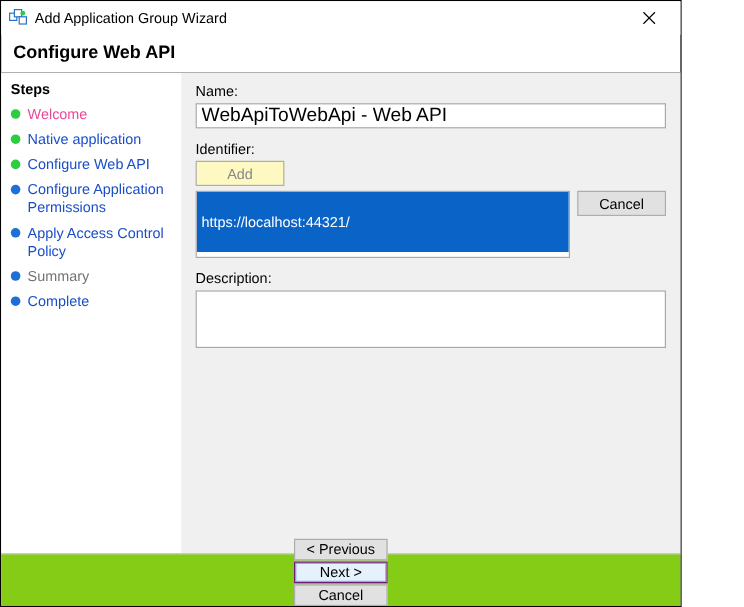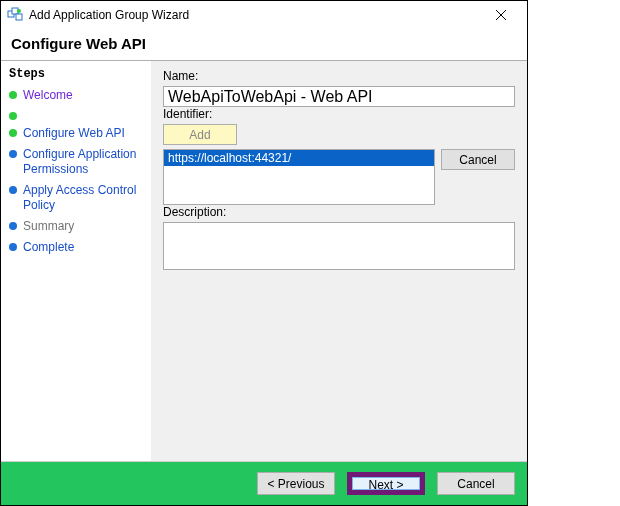--- a/index.html
+++ b/index.html
@@ -6,21 +6,21 @@
   html, body {
     margin: 0; padding: 0;
     width: 620px; height: 506px;
     font-family: "Segoe UI", Tahoma, sans-serif;
     font-size: 12px;
     background: #fff;
     color: #000;
     overflow: hidden;
   }
   .window {
-    width: 528px; height: 506px;
+    width: 568px; height: 506px;
     border: 1px solid #000;
     display: flex;
     flex-direction: column;
     background: #fff;
   }
   .titlebar {
     height: 28px;
     display: flex;
     align-items: center;
     padding: 0 6px;
@@ -64,21 +64,20 @@
   }
   .sidebar {
     width: 150px;
     padding: 6px 4px 6px 8px;
     background: #fff;
   }
   .sidebar .steps-title {
     font-weight: bold;
     font-size: 12px;
     margin-bottom: 4px;
-    font-family: Liberation Mono, monospace;
   }
   .step {
     display: flex;
     align-items: flex-start;
     padding: 3px 0;
     font-size: 12px;
     cursor: pointer;
     line-height: 1.25;
   }
   .step .bullet {
@@ -142,21 +141,21 @@
     gap: 6px;
     margin-top: 4px;
   }
   .listbox-row .listbox { flex: 1; margin-top: 0; }
   .side-btns {
     display: flex;
     flex-direction: column;
     gap: 4px;
   }
   .list-item {
-    padding: 1px 4px;
+    padding: 18px 4px;
     font-size: 12px;
     cursor: default;
   }
   .list-item.selected {
     background: #0a64c8;
     color: #fff;
   }
   .desc {
     width: 100%;
     height: 48px;
@@ -164,37 +163,38 @@
     background: #fff;
     resize: none;
     font-family: inherit;
     font-size: 12px;
     padding: 2px 4px;
   }
   .spacer { flex: 1; }
   .footer {
     height: 44px;
     border-top: 1px solid #d0d0d0;
-    background: #22c55e;
+    background: #84cc16;
     display: flex;
     align-items: center;
     justify-content: flex-end;
     padding: 0 12px;
-    gap: 12px;
+    gap: 1px;
+    flex-direction: column;
   }
   .footer .btn {
     width: 78px;
     height: 23px;
   }
   .btn.default {
-    border: 5px solid #701a75;
+    border: 1px solid #701a75;
     box-shadow: inset 0 0 0 1px #7eb4ea;
     background: #e5f1fb;
   }
-  .section { }
+  .section { margin-bottom: 10px; }
 </style>
 </head>
 <body>
 
 <div class="window">
 
   <div class="titlebar">
     <span class="app-icon">
       <svg width="16" height="16" viewBox="0 0 16 16">
         <rect x="1" y="4" width="6" height="6" fill="#fff" stroke="#2a72c8" stroke-width="1"></rect>
@@ -217,24 +217,25 @@
   </div>
   <hr class="divider">
 
   <div class="body">
 
     <div class="sidebar">
       <div class="steps-title">Steps</div>
       <div id="steps-list">
           <div class="step">
             <span class="bullet" style="background: rgb(46, 204, 64);"></span>
-            <span style="color: #6d28d9;">Welcome</span>
+            <span style="color: #ec4899;">Welcome</span>
           </div>
           <div class="step">
             <span class="bullet" style="background: rgb(46, 204, 64);"></span>
+            <span style="color: rgb(26, 78, 200);">Native application</span>
           </div>
           <div class="step">
             <span class="bullet" style="background: rgb(46, 204, 64);"></span>
             <span style="color: rgb(26, 78, 200);">Configure Web API</span>
           </div>
           <div class="step">
             <span class="bullet" style="background: rgb(30, 111, 214);"></span>
             <span style="color: rgb(26, 78, 200);">Configure Application Permissions</span>
           </div>
           <div class="step">

